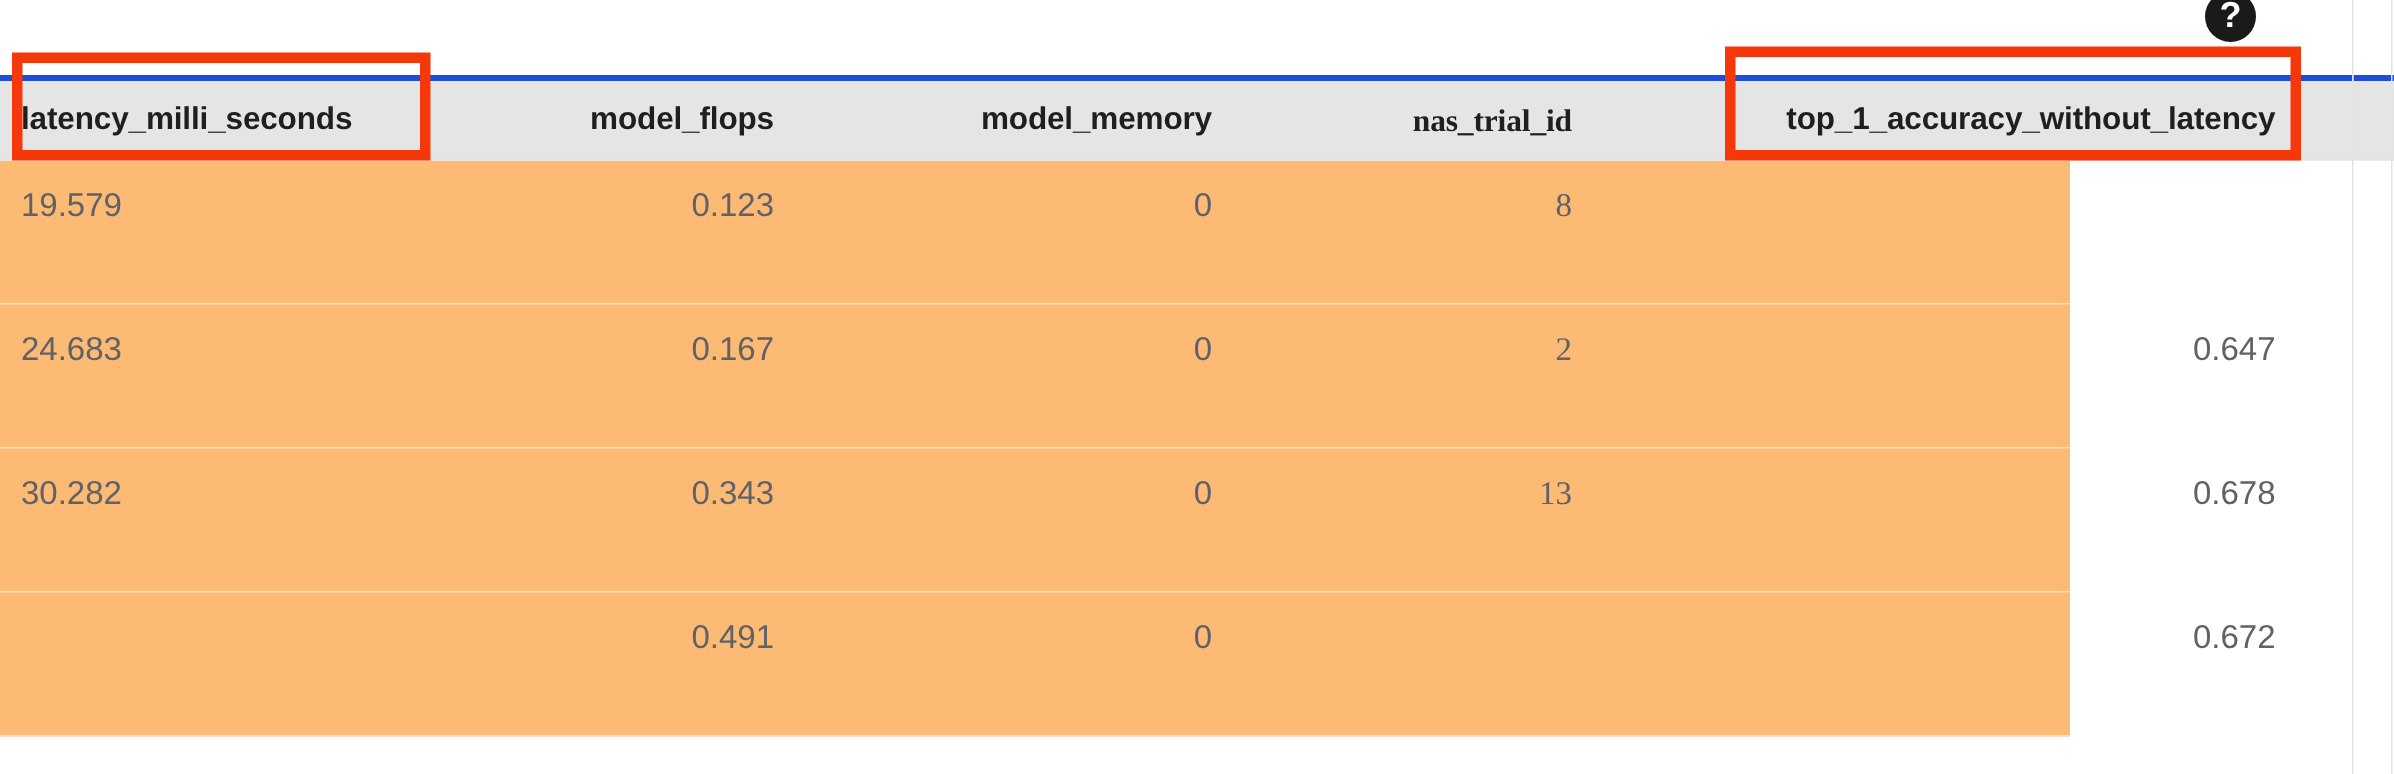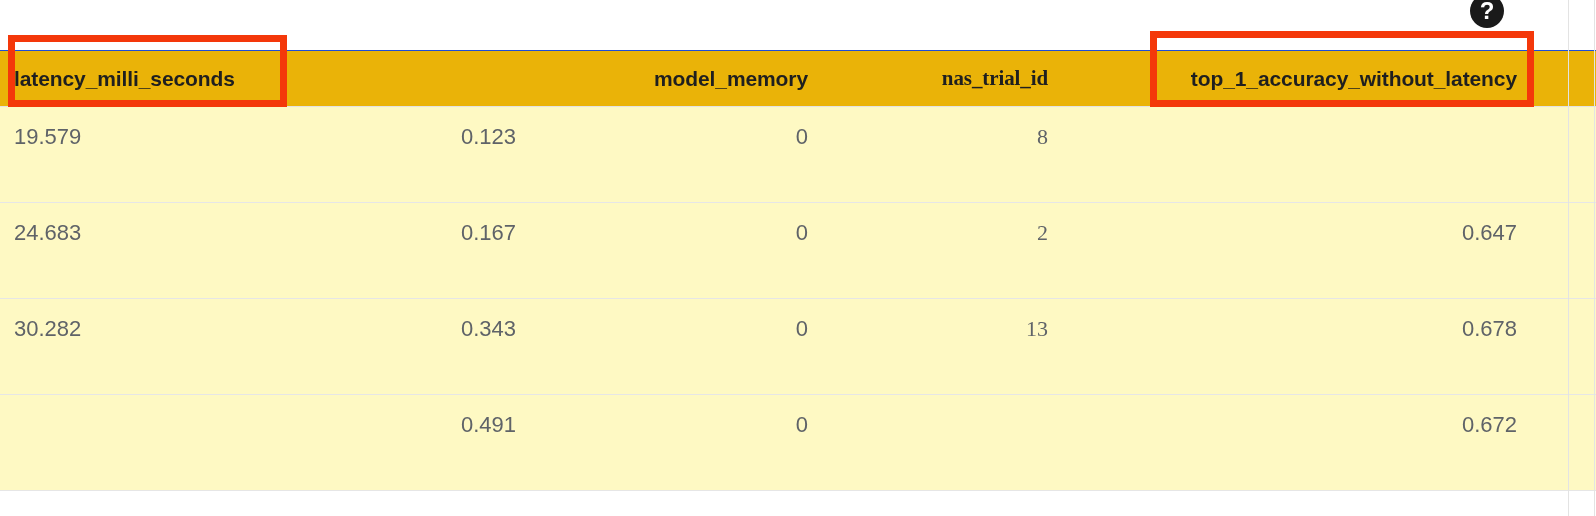--- a/index.html
+++ b/index.html
@@ -43,22 +43,22 @@
     font-family: "Liberation Sans", sans-serif;
     display: block;
   }
 
   .header-row {
     position: absolute;
     left: 0;
     top: 50px;
     width: 1596px;
     height: 57px;
-    background: #eab308;
-    border-top: 1px solid #1d4ed8;
+    background: #e5e5e5;
+    border-top: 4px solid #1d4ed8;
     border-bottom: 1px solid #e3e3e3;
     z-index: 2;
   }
 
   .cells {
     position: absolute;
     left: 0;
     top: 0;
     width: 1596px;
     height: 100%;
@@ -94,24 +94,24 @@
     position: absolute;
     left: 0;
     top: 107px;
     width: 1596px;
     height: 409px;
     z-index: 1;
   }
 
   .row {
     position: relative;
-    width: 1596px;
+    width: 1380px;
     height: 96px;
     border-bottom: 1px solid #e6e6e6;
-    background: #fef9c3;
+    background: #fdba74;
   }
 
   .row .cell {
     height: 60px;
     top: 0;
     font-size: 22px;
     color: #5f6368;
     font-weight: normal;
   }
 
@@ -157,20 +157,21 @@
     <span class="help-icon">?</span>
   </div>
 
   <div class="vdiv v1"></div>
   <div class="vdiv v2"></div>
   <div class="vdiv-gap"></div>
 
   <div class="header-row">
     <div class="cells" id="header-cells">
         <div class="cell col-0">latency_milli_seconds</div>
+        <div class="cell col-1">model_flops</div>
         <div class="cell col-2">model_memory</div>
         <div class="cell col-3">nas_trial_id</div>
         <div class="cell col-4">top_1_accuracy_without_latency</div>
         <div class="cell col-5"></div>
       </div>
   </div>
 
   <div class="body" id="table-body">
       <div class="row">
         <div class="cells">

